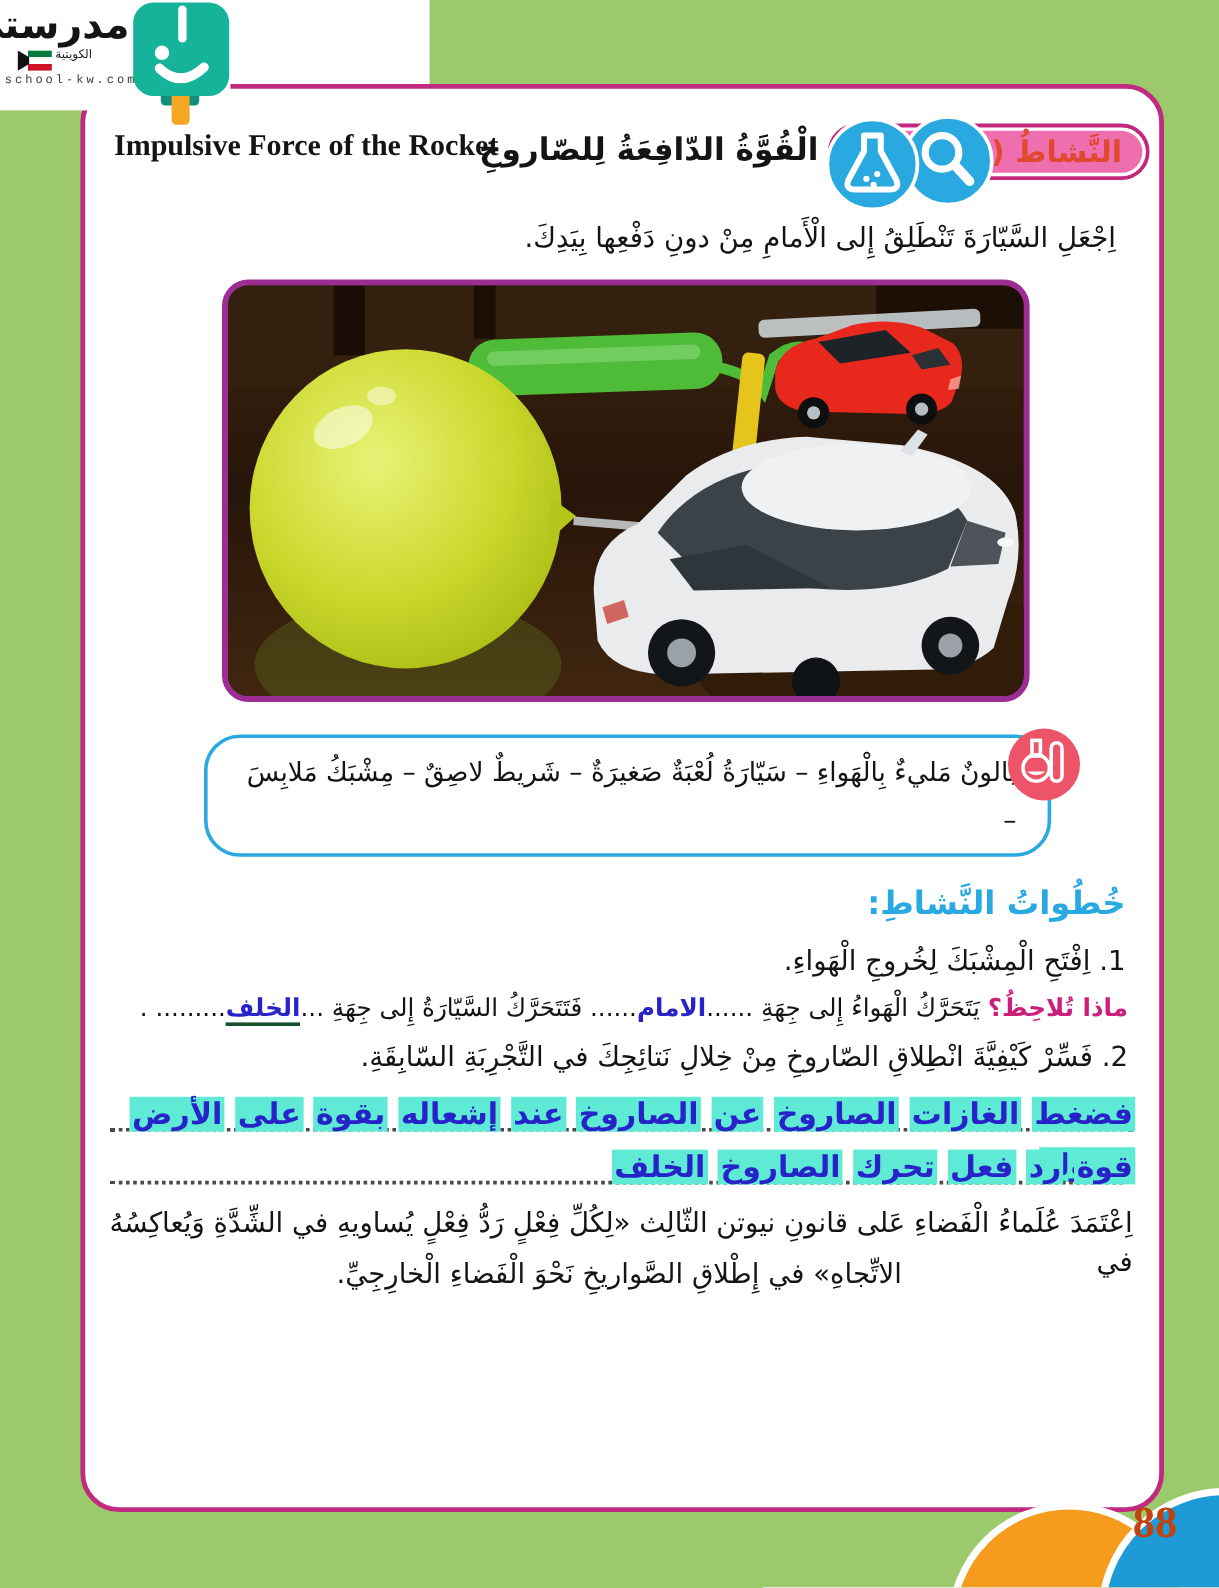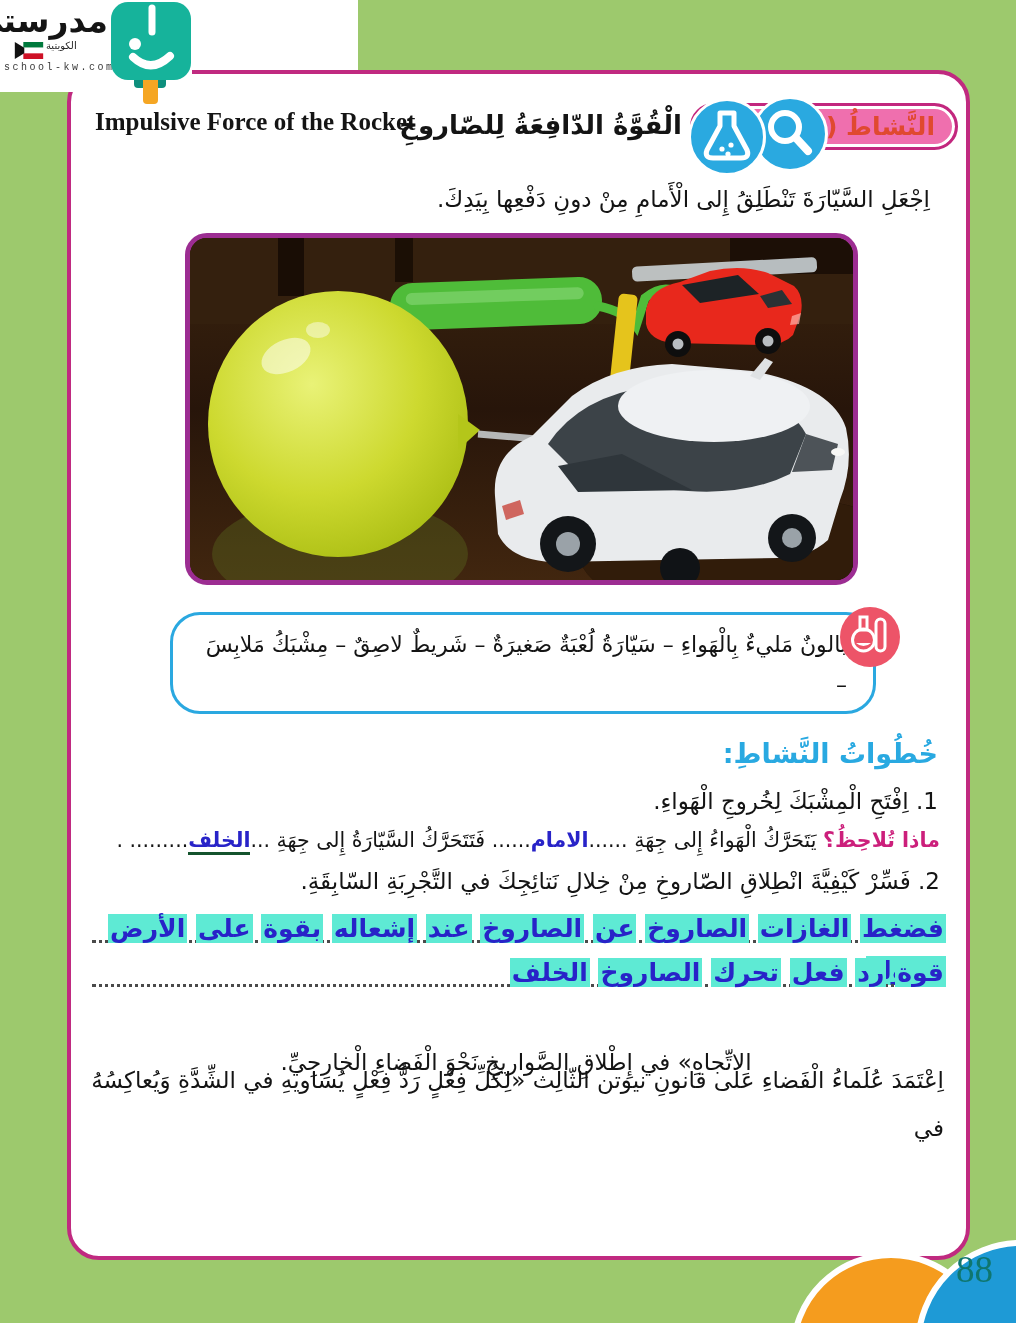--- a/index.html
+++ b/index.html
@@ -45,29 +45,29 @@
   .observe .label{color:#cc1f7b;font-weight:bold;}
   .observe .ans{color:#2823c8;font-weight:bold;}
   .observe .u{border-bottom:3px solid #14532d;}
   .step2{left:100px;width:840px;top:864px;}
   .answer-line{height:42px;line-height:42px;font-weight:bold;color:#2823c8;direction:rtl;
      text-align:right;font-size:25px;}
   .answer-line::before{content:"";position:absolute;left:2px;right:2px;bottom:7px;border-bottom:3px dotted #4a4a4a;}
   .answer-line .w{position:relative;background:#5eead4;padding:0 2px;}
   .answer1{left:90px;width:856px;top:908px;}
   .answer2{left:90px;width:856px;top:952px;}
-  .conclusion1{left:88px;width:856px;top:1056px;direction:rtl;text-align:right;font-size:23px;line-height:48px;}
+  .conclusion1{left:88px;width:856px;top:1004px;direction:rtl;text-align:right;font-size:23px;line-height:32px;}
   .conclusion2{left:88px;width:856px;top:1044px;direction:rtl;text-align:center;font-size:23px;line-height:36px;}
   
   .circle-orange{left:790px;top:1252px;width:190px;height:190px;border-radius:50%;
      background:#f59c1e;border:6px solid #fff;box-sizing:content-box;}
   .circle-blue{left:915px;top:1240px;width:200px;height:200px;border-radius:50%;
      background:#1e9ad6;border:6px solid #fff;box-sizing:content-box;}
-  .page-num{left:944px;top:1248px;color:#0f766e;font-family:"Liberation Serif",serif;
-     font-weight:normal;font-size:37px;margin-left:12px;}
+  .page-num{left:944px;top:1248px;color:#c2410c;font-family:"Liberation Serif",serif;
+     font-weight:bold;font-size:37px;}
 </style>
 </head>
 <body>
 
 <div class="page">
 
   <div class="abs green-bg"></div>
   <div class="abs top-white"></div>
   <div class="abs content-area"></div>
   <div class="abs logo-patch"></div>

